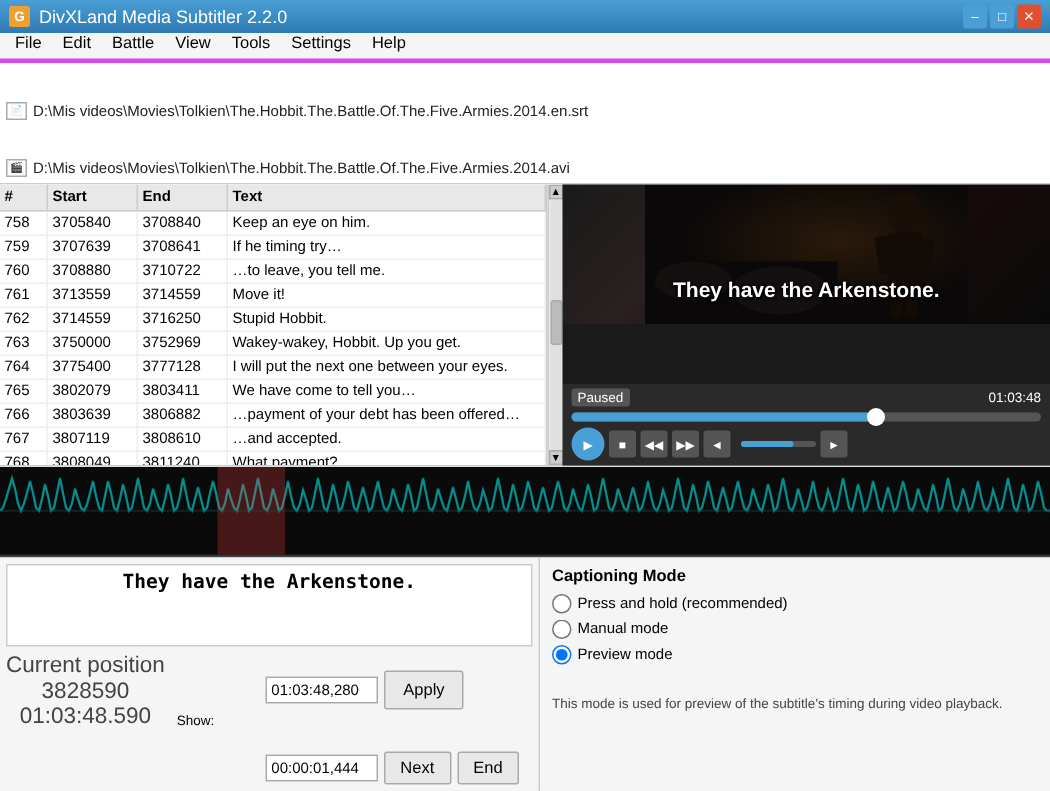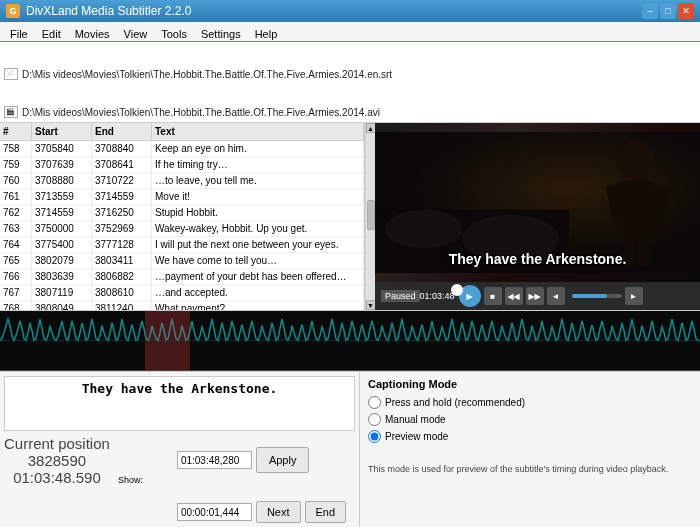--- a/index.html
+++ b/index.html
@@ -59,24 +59,24 @@
       font-size: 9px;
       color: white;
     }
     .btn-min { background: #4a9fd4; }
     .btn-max { background: #4a9fd4; }
     .btn-close { background: #e05030; }
 
     
     .menu-bar {
       background: #f5f5f5;
-      border-bottom: 1px solid #d946ef;
+      border-bottom: 3px solid #d946ef;
       height: 20px;
       display: flex;
-      align-items: flex-end;
+      align-items: flex-start;
       padding: 0 4px;
       gap: 2px;
     }
     .menu-item {
       padding: 1px 6px;
       cursor: pointer;
       font-size: 11px;
     }
 
     
@@ -185,22 +185,23 @@
       text-align: center;
       color: white;
       font-size: 14px;
       font-weight: bold;
       text-shadow: 1px 1px 2px black, -1px -1px 2px black;
     }
     .video-controls-bar {
       background: #2a2a2a;
       padding: 3px 6px;
       display: flex;
-      flex-direction: row;
+      flex-direction: column;
       gap: 2px;
+      margin-top: 40px;
     }
     .video-status-row {
       display: flex;
       justify-content: space-between;
       align-items: center;
     }
     .paused-badge {
       background: #555;
       color: white;
       font-size: 9px;
@@ -441,21 +442,21 @@
   <div class="title-bar-controls">
     <button class="title-bar-btn btn-min">–</button>
     <button class="title-bar-btn btn-max">□</button>
     <button class="title-bar-btn btn-close">✕</button>
   </div>
 </div>
 
 <div class="menu-bar">
   <span class="menu-item">File</span>
   <span class="menu-item">Edit</span>
-  <span class="menu-item">Movies</span>
+  <span class="menu-item">Battle</span>
   <span class="menu-item">View</span>
   <span class="menu-item">Tools</span>
   <span class="menu-item">Settings</span>
   <span class="menu-item">Help</span>
 </div>
 
 <div class="file-paths">
   <div class="file-path-row">
     <div class="file-icon">📄</div>
     <span class="file-path-text">D:\Mis videos\Movies\Tolkien\The.Hobbit.The.Battle.Of.The.Five.Armies.2014.en.srt</span>

